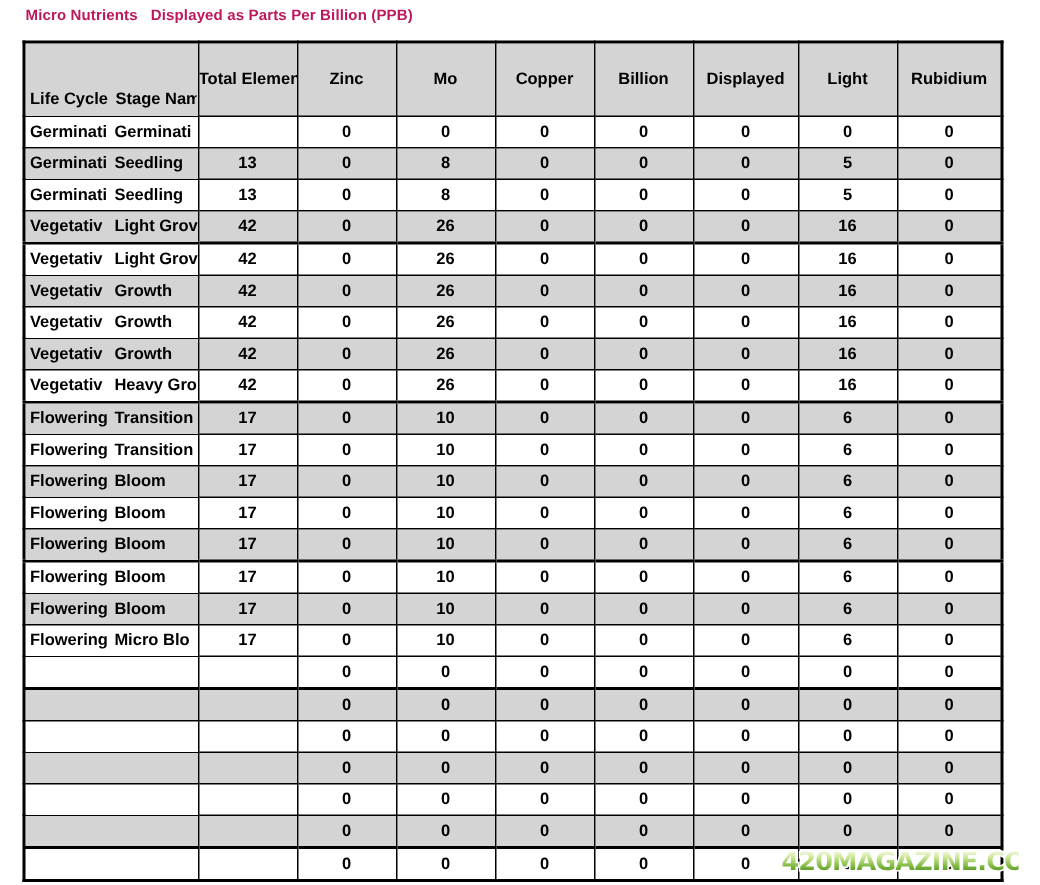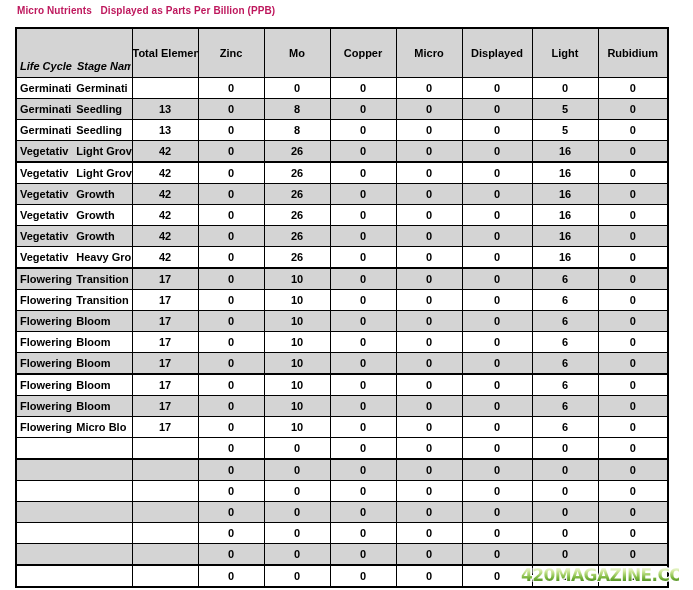--- a/index.html
+++ b/index.html
@@ -69,21 +69,20 @@
     padding: 0;
     position: relative;
     text-align: left;
   }
   .lc-inner {
     display: flex;
     align-items: flex-end;
     height: 100%;
     padding-bottom: 4px;
     box-sizing: border-box;
-    font-style: italic;
   }
   .lc-a {
     width: 58px;
     padding-left: 3px;
     box-sizing: border-box;
   }
   .lc-b {
     width: 56px;
     padding-left: 2px;
     box-sizing: border-box;
@@ -194,21 +193,21 @@
         <th class="hdr-lifecycle-stage">
           <div class="lc-inner">
             <span class="lc-a">Life Cycle</span>
             <span class="lc-b">Stage Nam</span>
           </div>
         </th>
         <th>Total Elemental PPBs</th>
         <th>Zinc</th>
         <th>Mo</th>
         <th>Copper</th>
-        <th>Micro</th>
+        <th>Billion</th>
         <th>Displayed</th>
         <th>Light</th>
         <th>Rubidium</th>
       </tr>
     </thead>
     <tbody id="grid-body">
         <tr class="plain">
           <td class="c-stage">
             <div class="stage-inner">
               <span class="st-a">Germinati</span>

